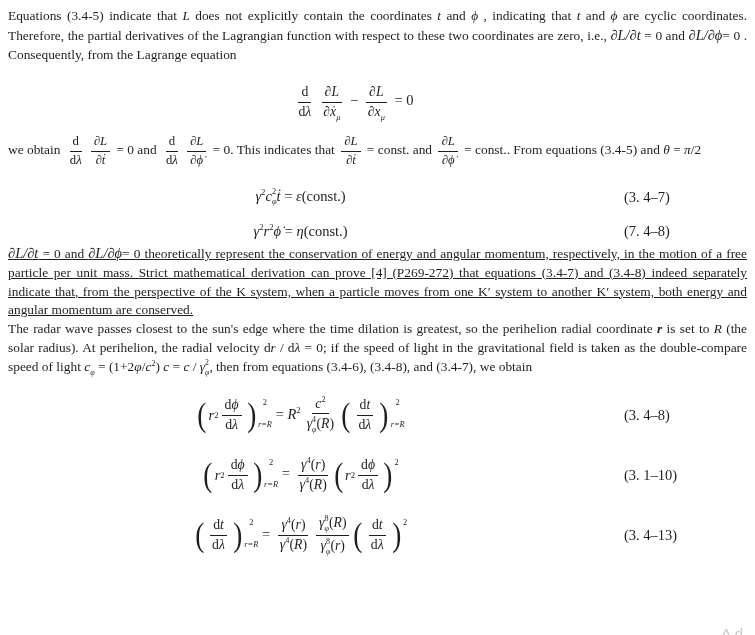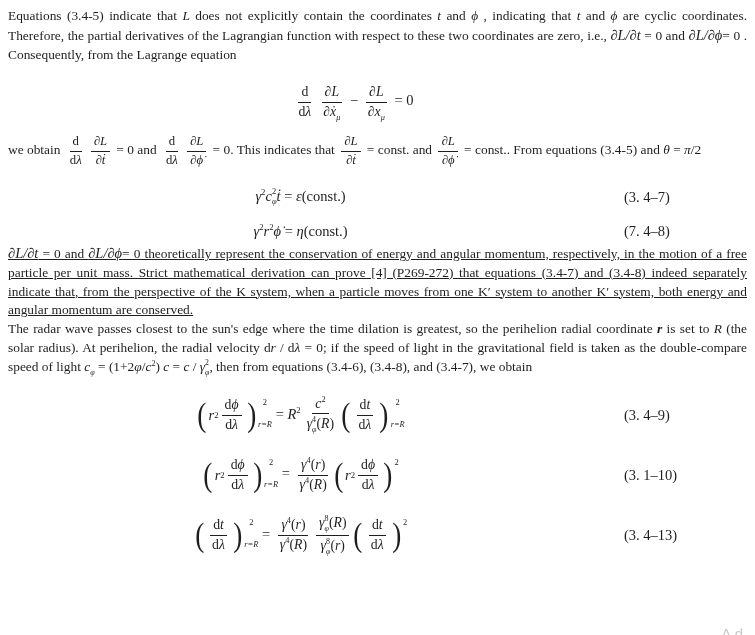--- a/index.html
+++ b/index.html
@@ -141,21 +141,21 @@
                 <span class="fn">d<span class="i">t</span></span>
                 <span class="fd">d<span class="i">λ</span></span>
               </span>
             </span>
             <span class="bigp">)</span>
             <span class="pss">
               <span class="sss">2</span>
               <span class="ssb">r=R</span>
             </span>
           </span></span></span>
-    <span class="eq-label">(3. 4–9)</span>
+    <span class="eq-label">(3. 4–8)</span>
   </div>
 
   <div class="eq-row mt-e10">
     <span class="eq-center"><span class="eq-body"><span class="pgroup">
             <span class="bigp">(</span>
             <span class="pinner">
               <span class="i">r</span>
               <span class="sup">2</span>
               <span class="frac">
                 <span class="fn">d<span class="i">ϕ</span></span>

